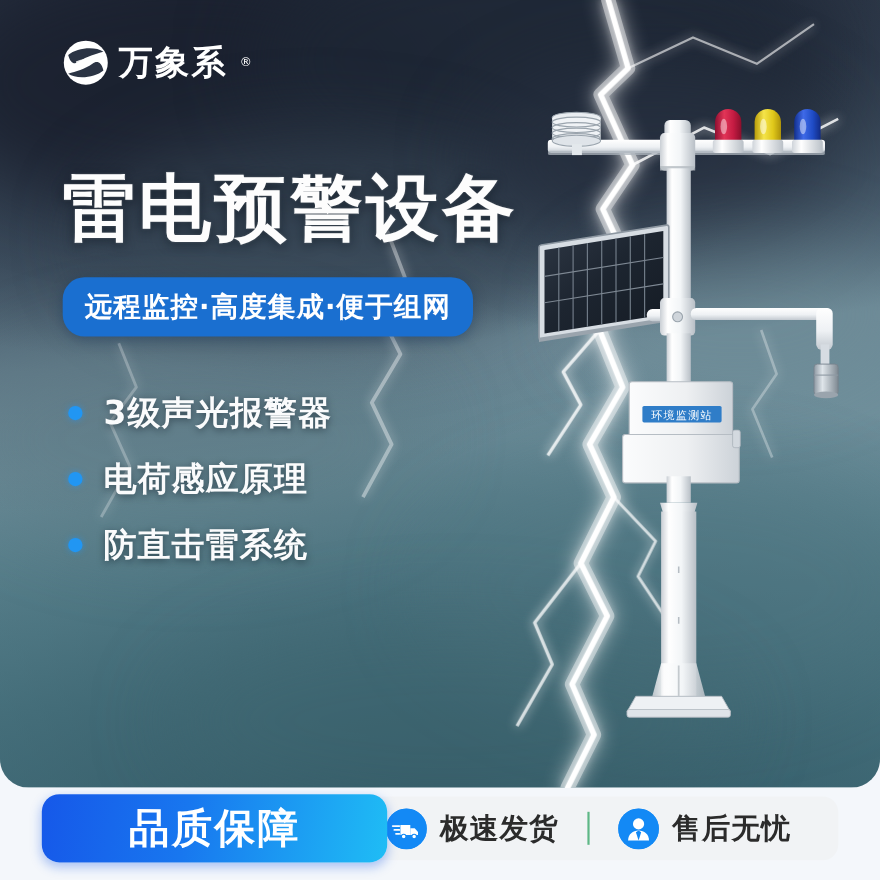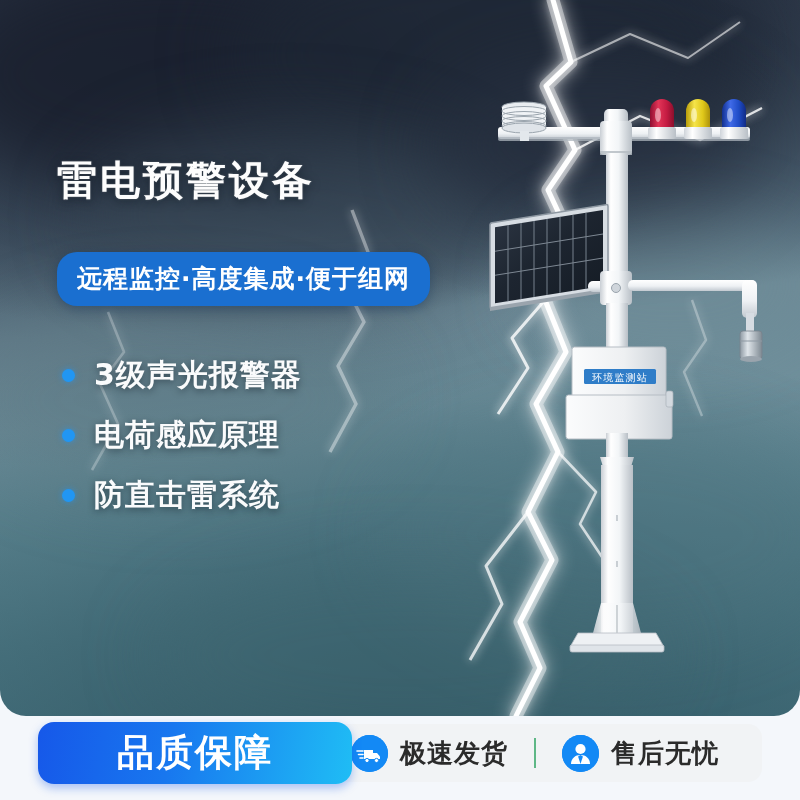--- a/index.html
+++ b/index.html
@@ -47,22 +47,22 @@
     position:relative; line-height:1;
   }
   .logo-reg {
     position:absolute; top:-6px; right:-13px; font-size:11px; font-weight:normal;
     color:#fff; letter-spacing:0;
   }
 
   
   .title {
     position:absolute; left:57px; top:160px;
-    font-size:40px; font-weight:bold; color:#fdfdfd; letter-spacing:3px;
-    font-family:Liberation Serif, serif;
+    font-size:66px; font-weight:bold; color:#fdfdfd; letter-spacing:3px;
+    font-family:Liberation Mono, monospace;
     line-height:1.05;
     text-shadow:0 2px 10px rgba(10,18,28,.55), 0 0 2px rgba(255,255,255,.3);
   }
 
   
   .subbadge {
     position:absolute; left:57px; top:252px;
     background:#1a6fd0; color:#fff;
     padding:10px 20px 11px 20px; border-radius:20px;
     font-size:25px; font-weight:bold; letter-spacing:1px;
@@ -332,20 +332,34 @@
 
       <g>
         <path d="M131 508 l-8 30 h48 l-8 -30 z" fill="url(#poleG)" opacity=".9"></path>
         <path d="M108 538 h78 l8 14 h-94 z" fill="#eef1f4" stroke="#b6bdc4" stroke-width=".8"></path>
         <rect x="100" y="550" width="94" height="7" rx="2" fill="#dfe4e9" stroke="#b6bdc4" stroke-width=".8"></rect>
         <line x1="147" y1="510" x2="147" y2="538" stroke="#c4cace" stroke-width="1.6"></line>
       </g>
     </svg>
   </div>
 
+  <div class="logo">
+    <span class="logo-mark">
+      <svg width="42" height="42" viewBox="0 0 42 42">
+        <circle cx="21" cy="21" r="20" fill="#ffffff"></circle>
+        <path d="M5 14 C13 7, 30 6, 37 11 C30 13, 22 15, 15 20 C11 23, 7 22, 5 14 Z" fill="#2b3444"></path>
+        <path d="M37 28 C29 35, 12 36, 5 31 C12 29, 20 27, 27 22 C31 19, 35 20, 37 28 Z" fill="#2b3444"></path>
+        <path d="M12 20 C18 17, 26 16, 31 17 C25 20, 18 23, 13 24 Z" fill="#ffffff" opacity=".9"></path>
+      </svg>
+    </span>
+    <span class="logo-text">万象系</span>
+    <span class="logo-text" style="position:relative;width:0;">
+      <span class="logo-reg">®</span>
+    </span>
+  </div>
 
   <div class="title">雷电预警设备</div>
 
   <div class="subbadge">远程监控·高度集成·便于组网</div>
 
   <div class="features">
     <div class="feat">
       <span class="feat-dot"></span>
       <span class="feat-label">3级声光报警器</span>
     </div>

